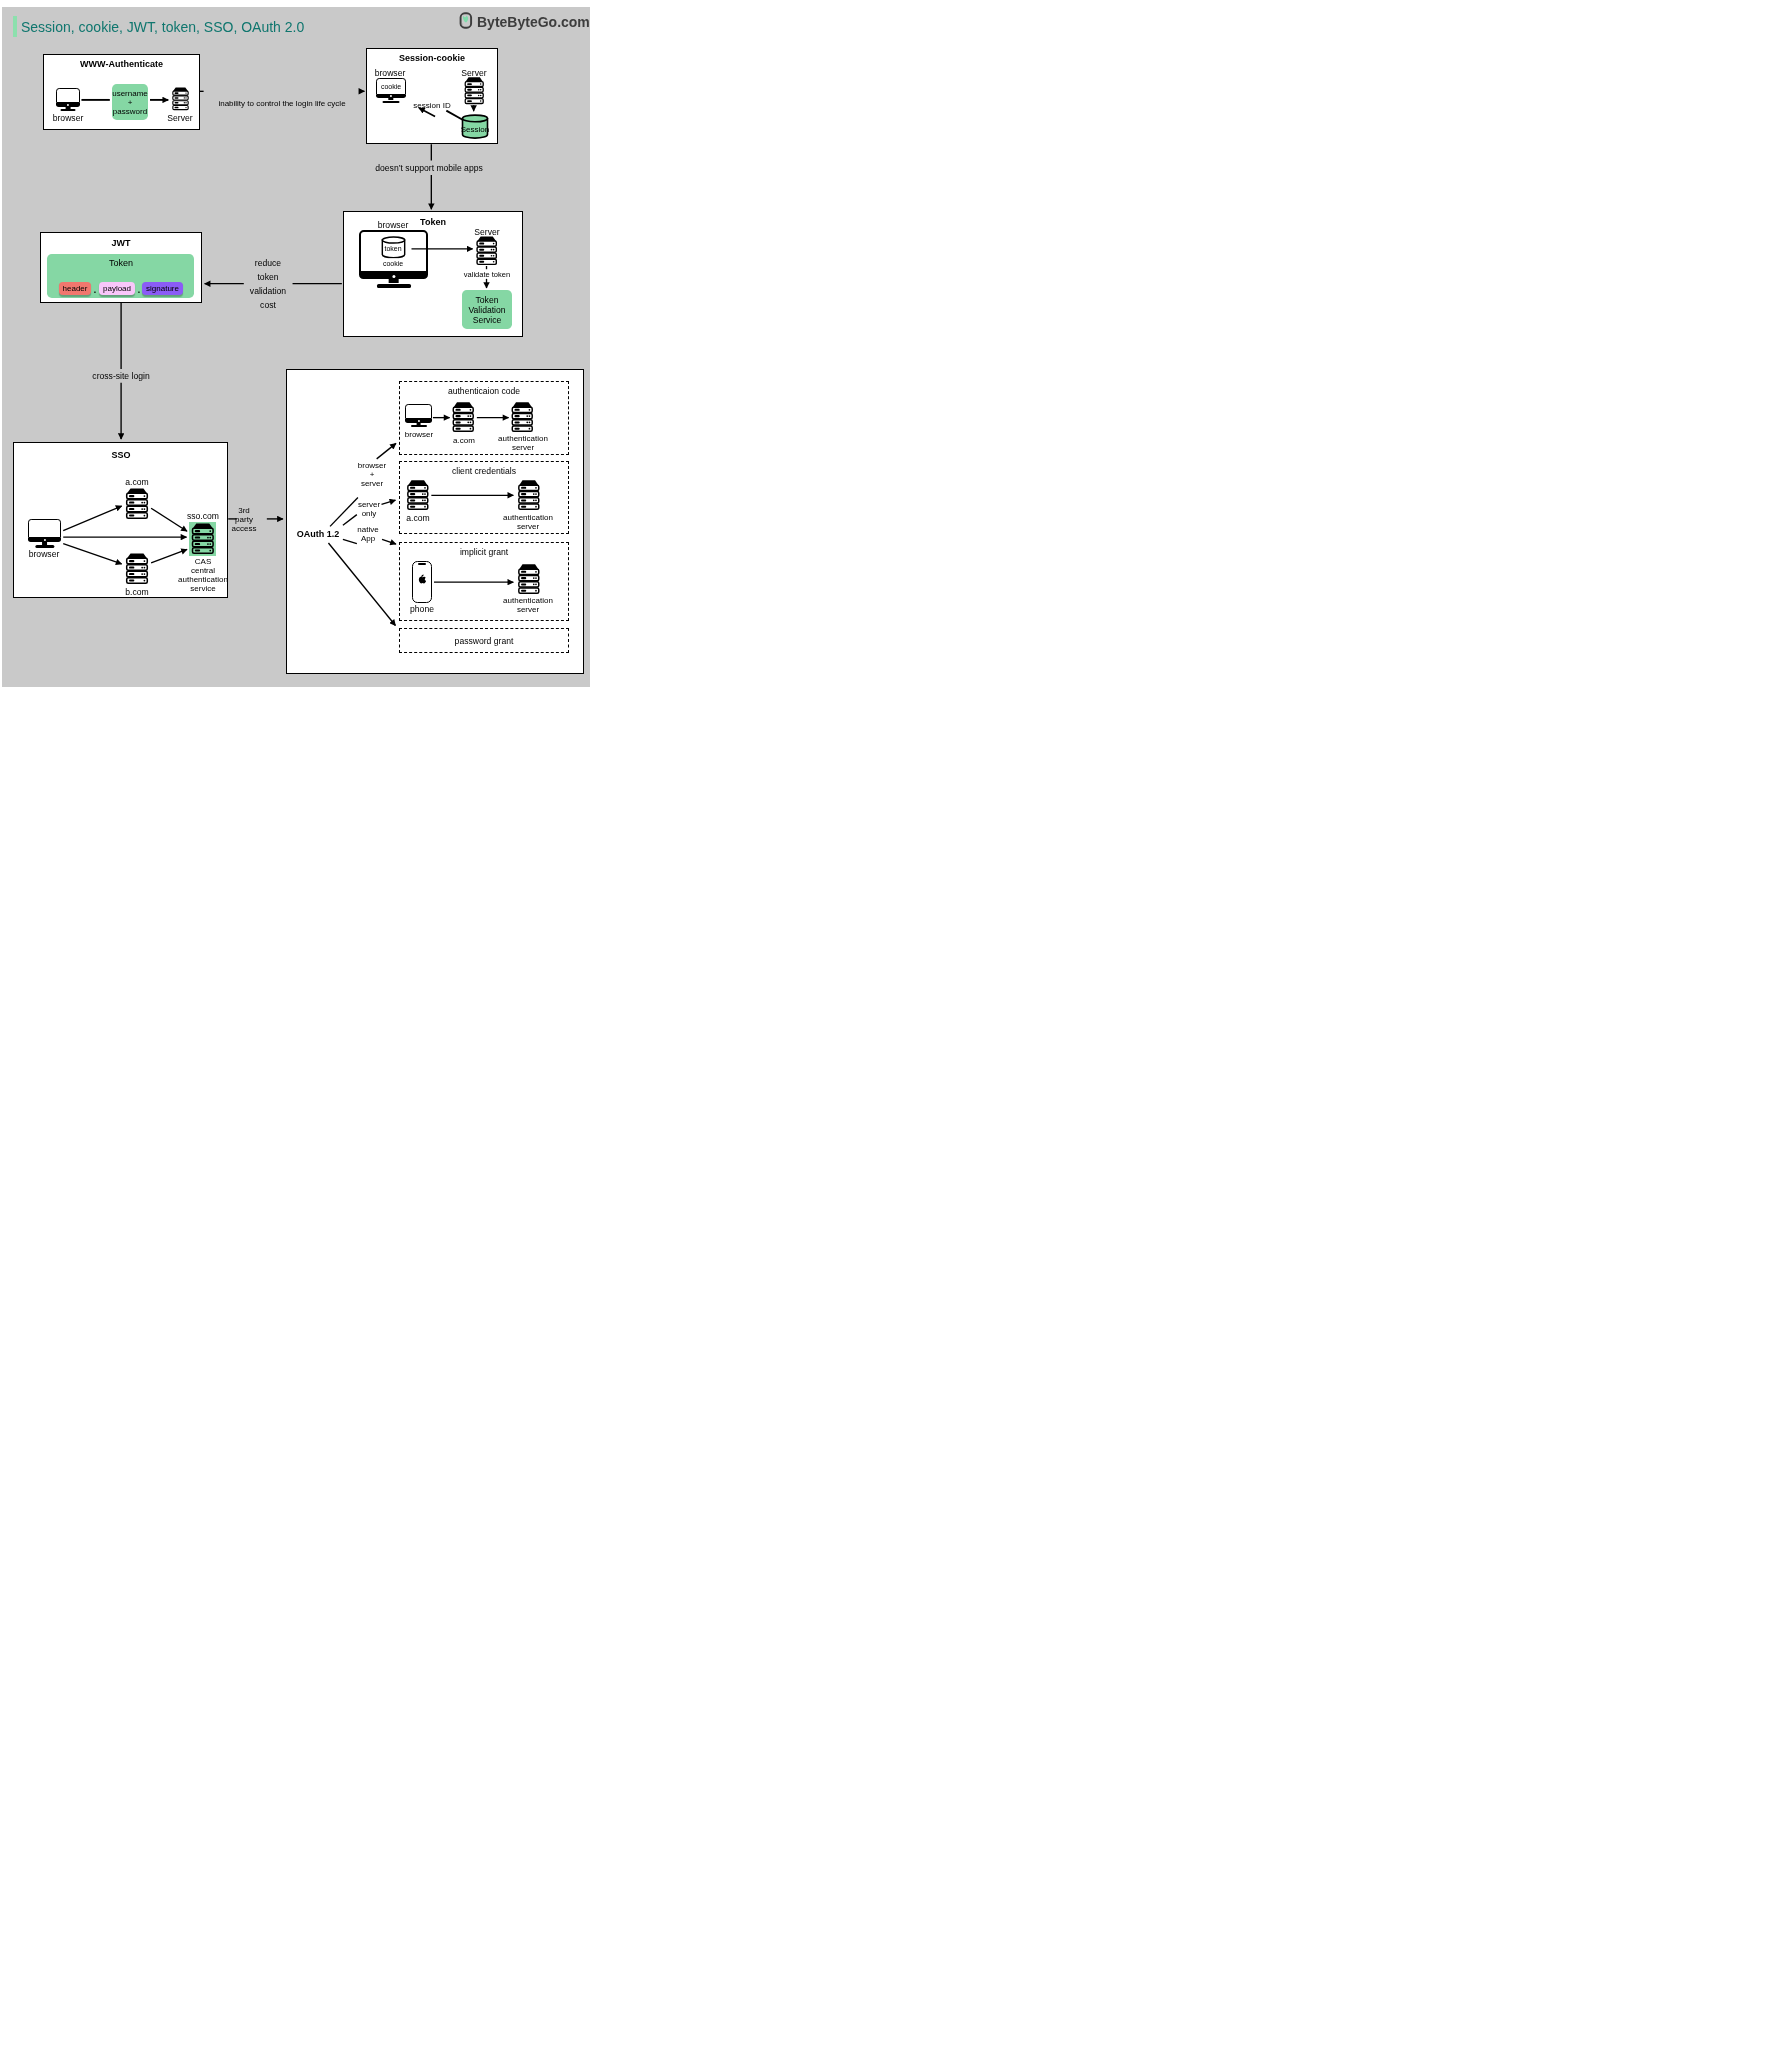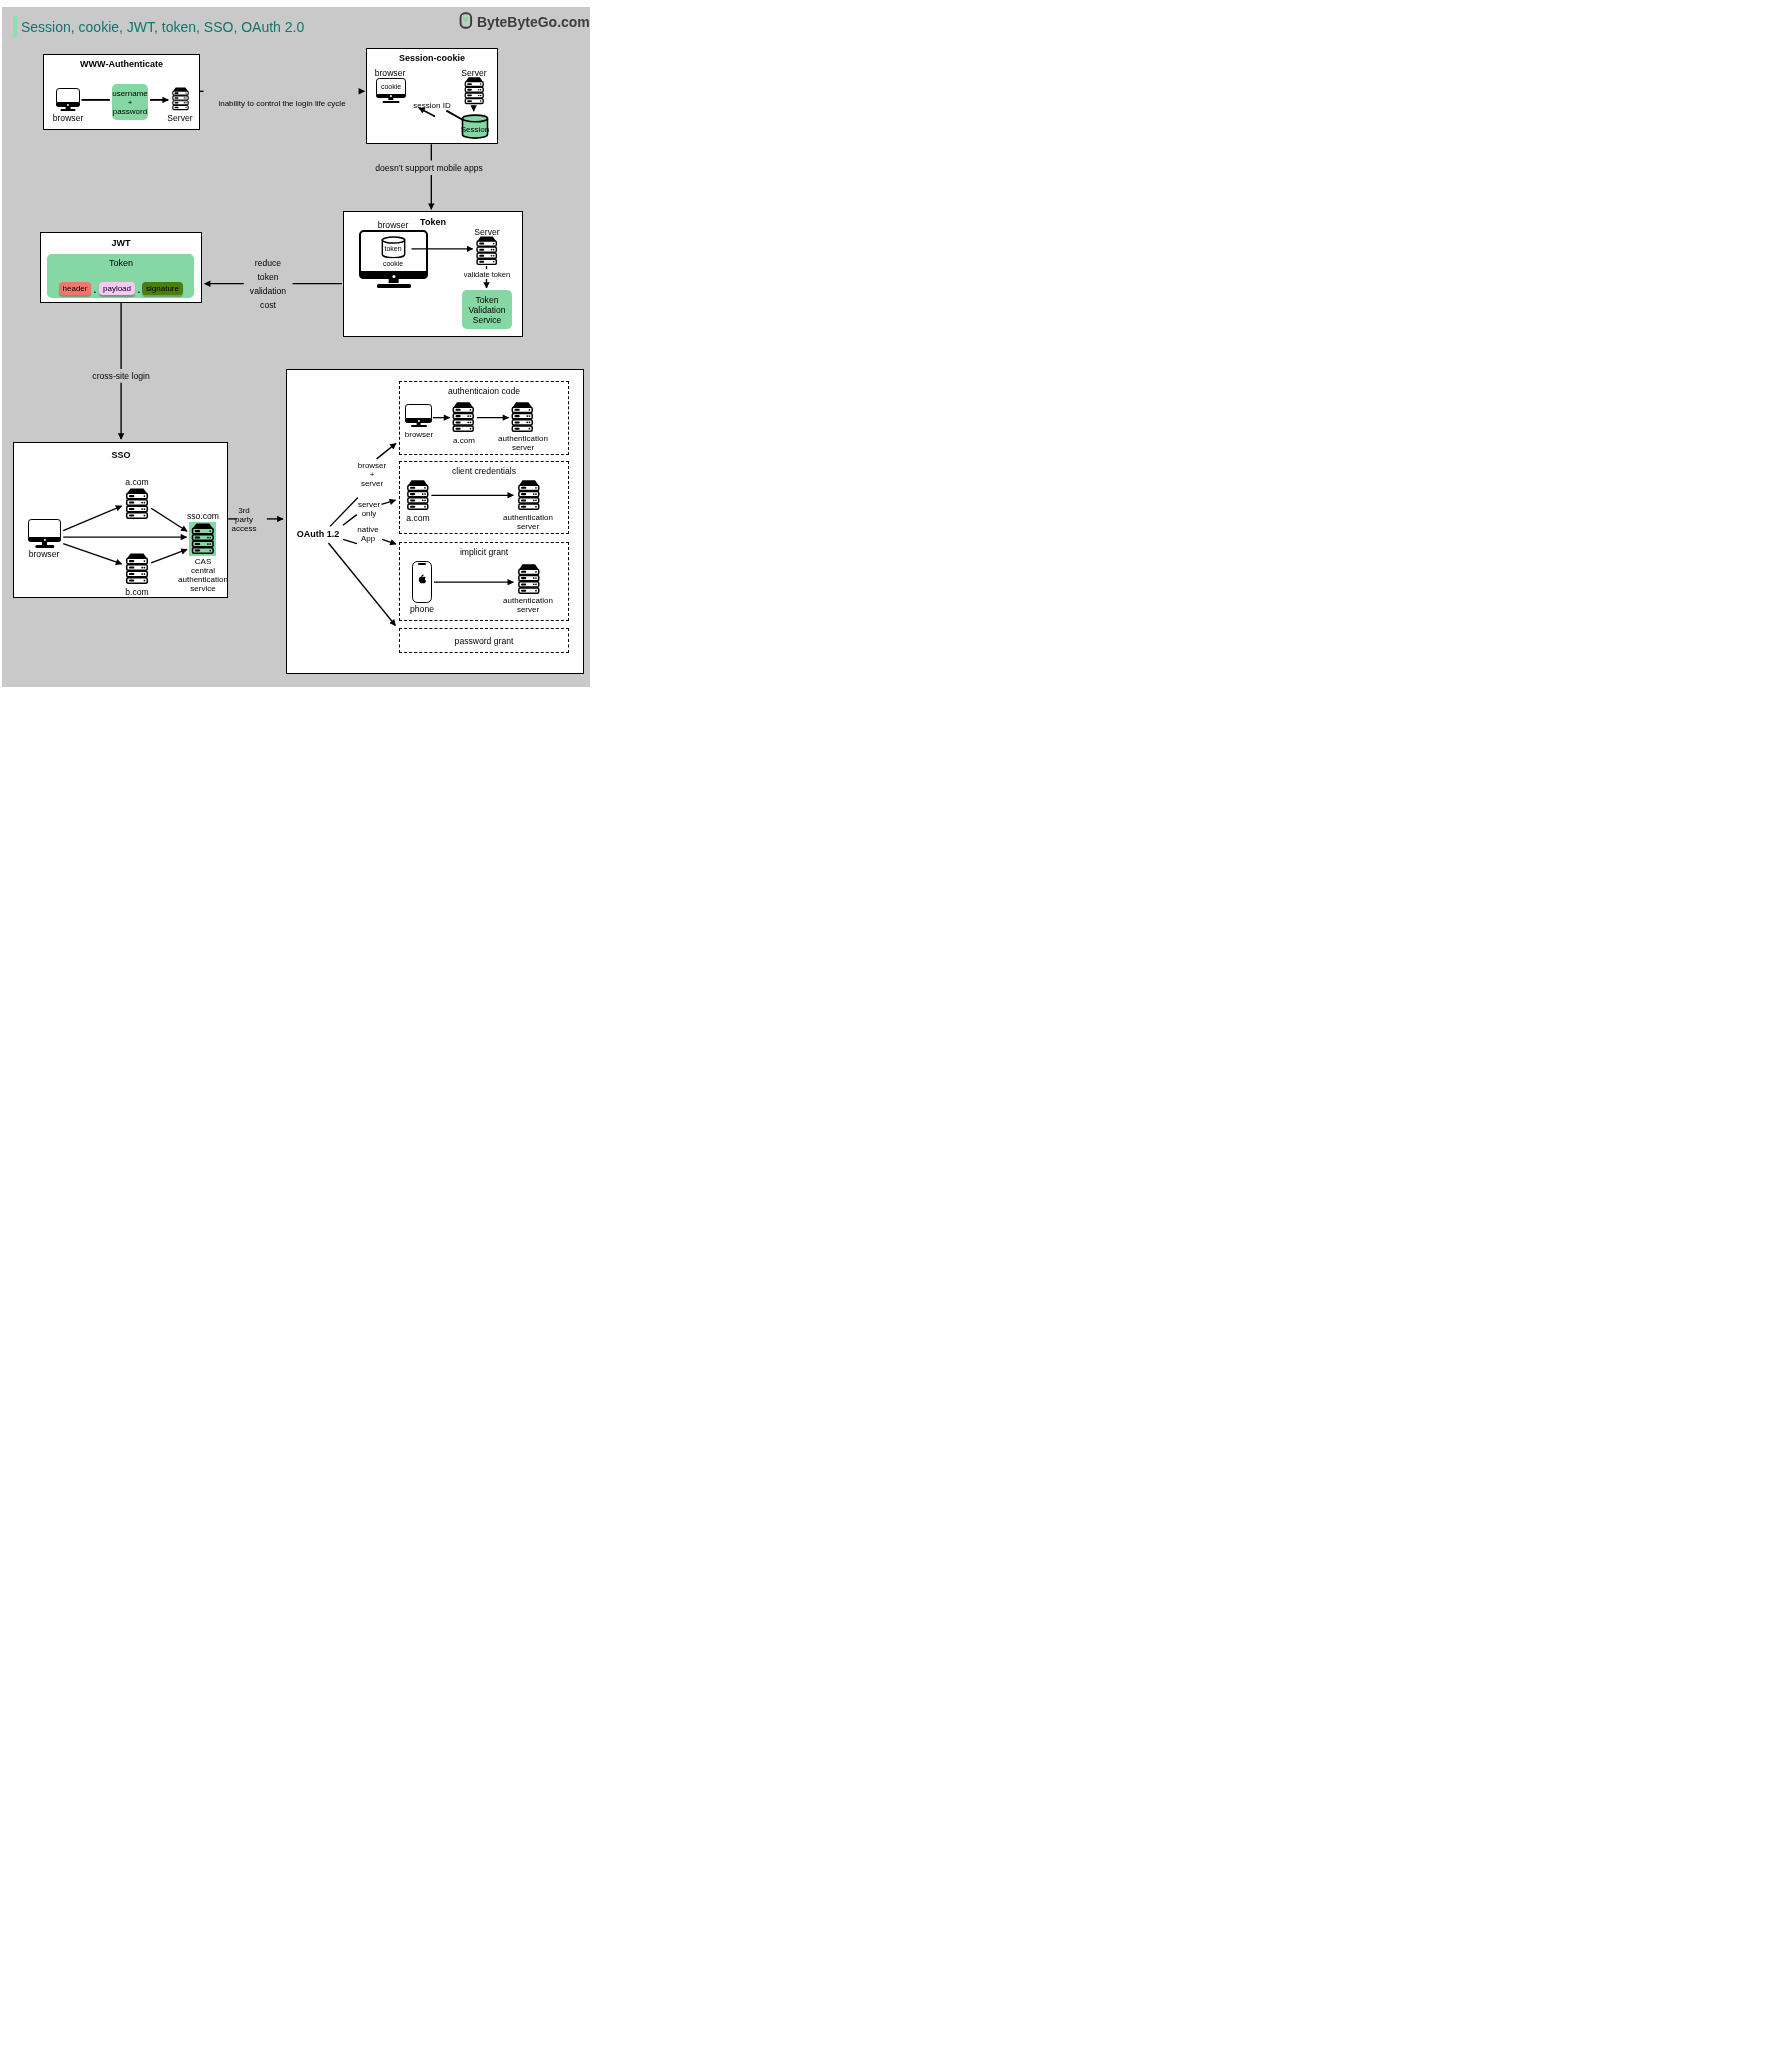--- a/index.html
+++ b/index.html
@@ -182,21 +182,21 @@
   <div class="greenbox" style="left:47px;top:254px;width:147px;height:44px;"></div>
   <div class="lbl" style="left:121px;top:263px;font-size:9px;">Token</div>
   <div class="pill" style="left:59px;top:282px;width:32px;background:#f1776e;">
     <span>header</span>
   </div>
   <div class="lbl" style="left:95px;top:290px;font-weight:bold;">.</div>
   <div class="pill" style="left:99px;top:282px;width:36px;background:#f9c7fa;">
     <span>payload</span>
   </div>
   <div class="lbl" style="left:139px;top:290px;font-weight:bold;">.</div>
-  <div class="pill" style="left:142px;top:282px;width:41px;background:#4d7c0f;">
+  <div class="pill" style="left:142px;top:282px;width:41px;background:#8b5cf6;">
     <span>signature</span>
   </div>
 
   <div class="box" style="left:13.4px;top:442px;width:215px;height:156px;">
     <div class="bt" style="top:7px;">SSO</div>
   </div>
   <div class="lbl" style="left:137px;top:482px;">a.com</div>
   <span class="abs" style="left:125px;top:488px;color:#fff;">
     <svg width="24" height="32" viewBox="0 0 45 60">
         <use href="#sym-server"></use>

